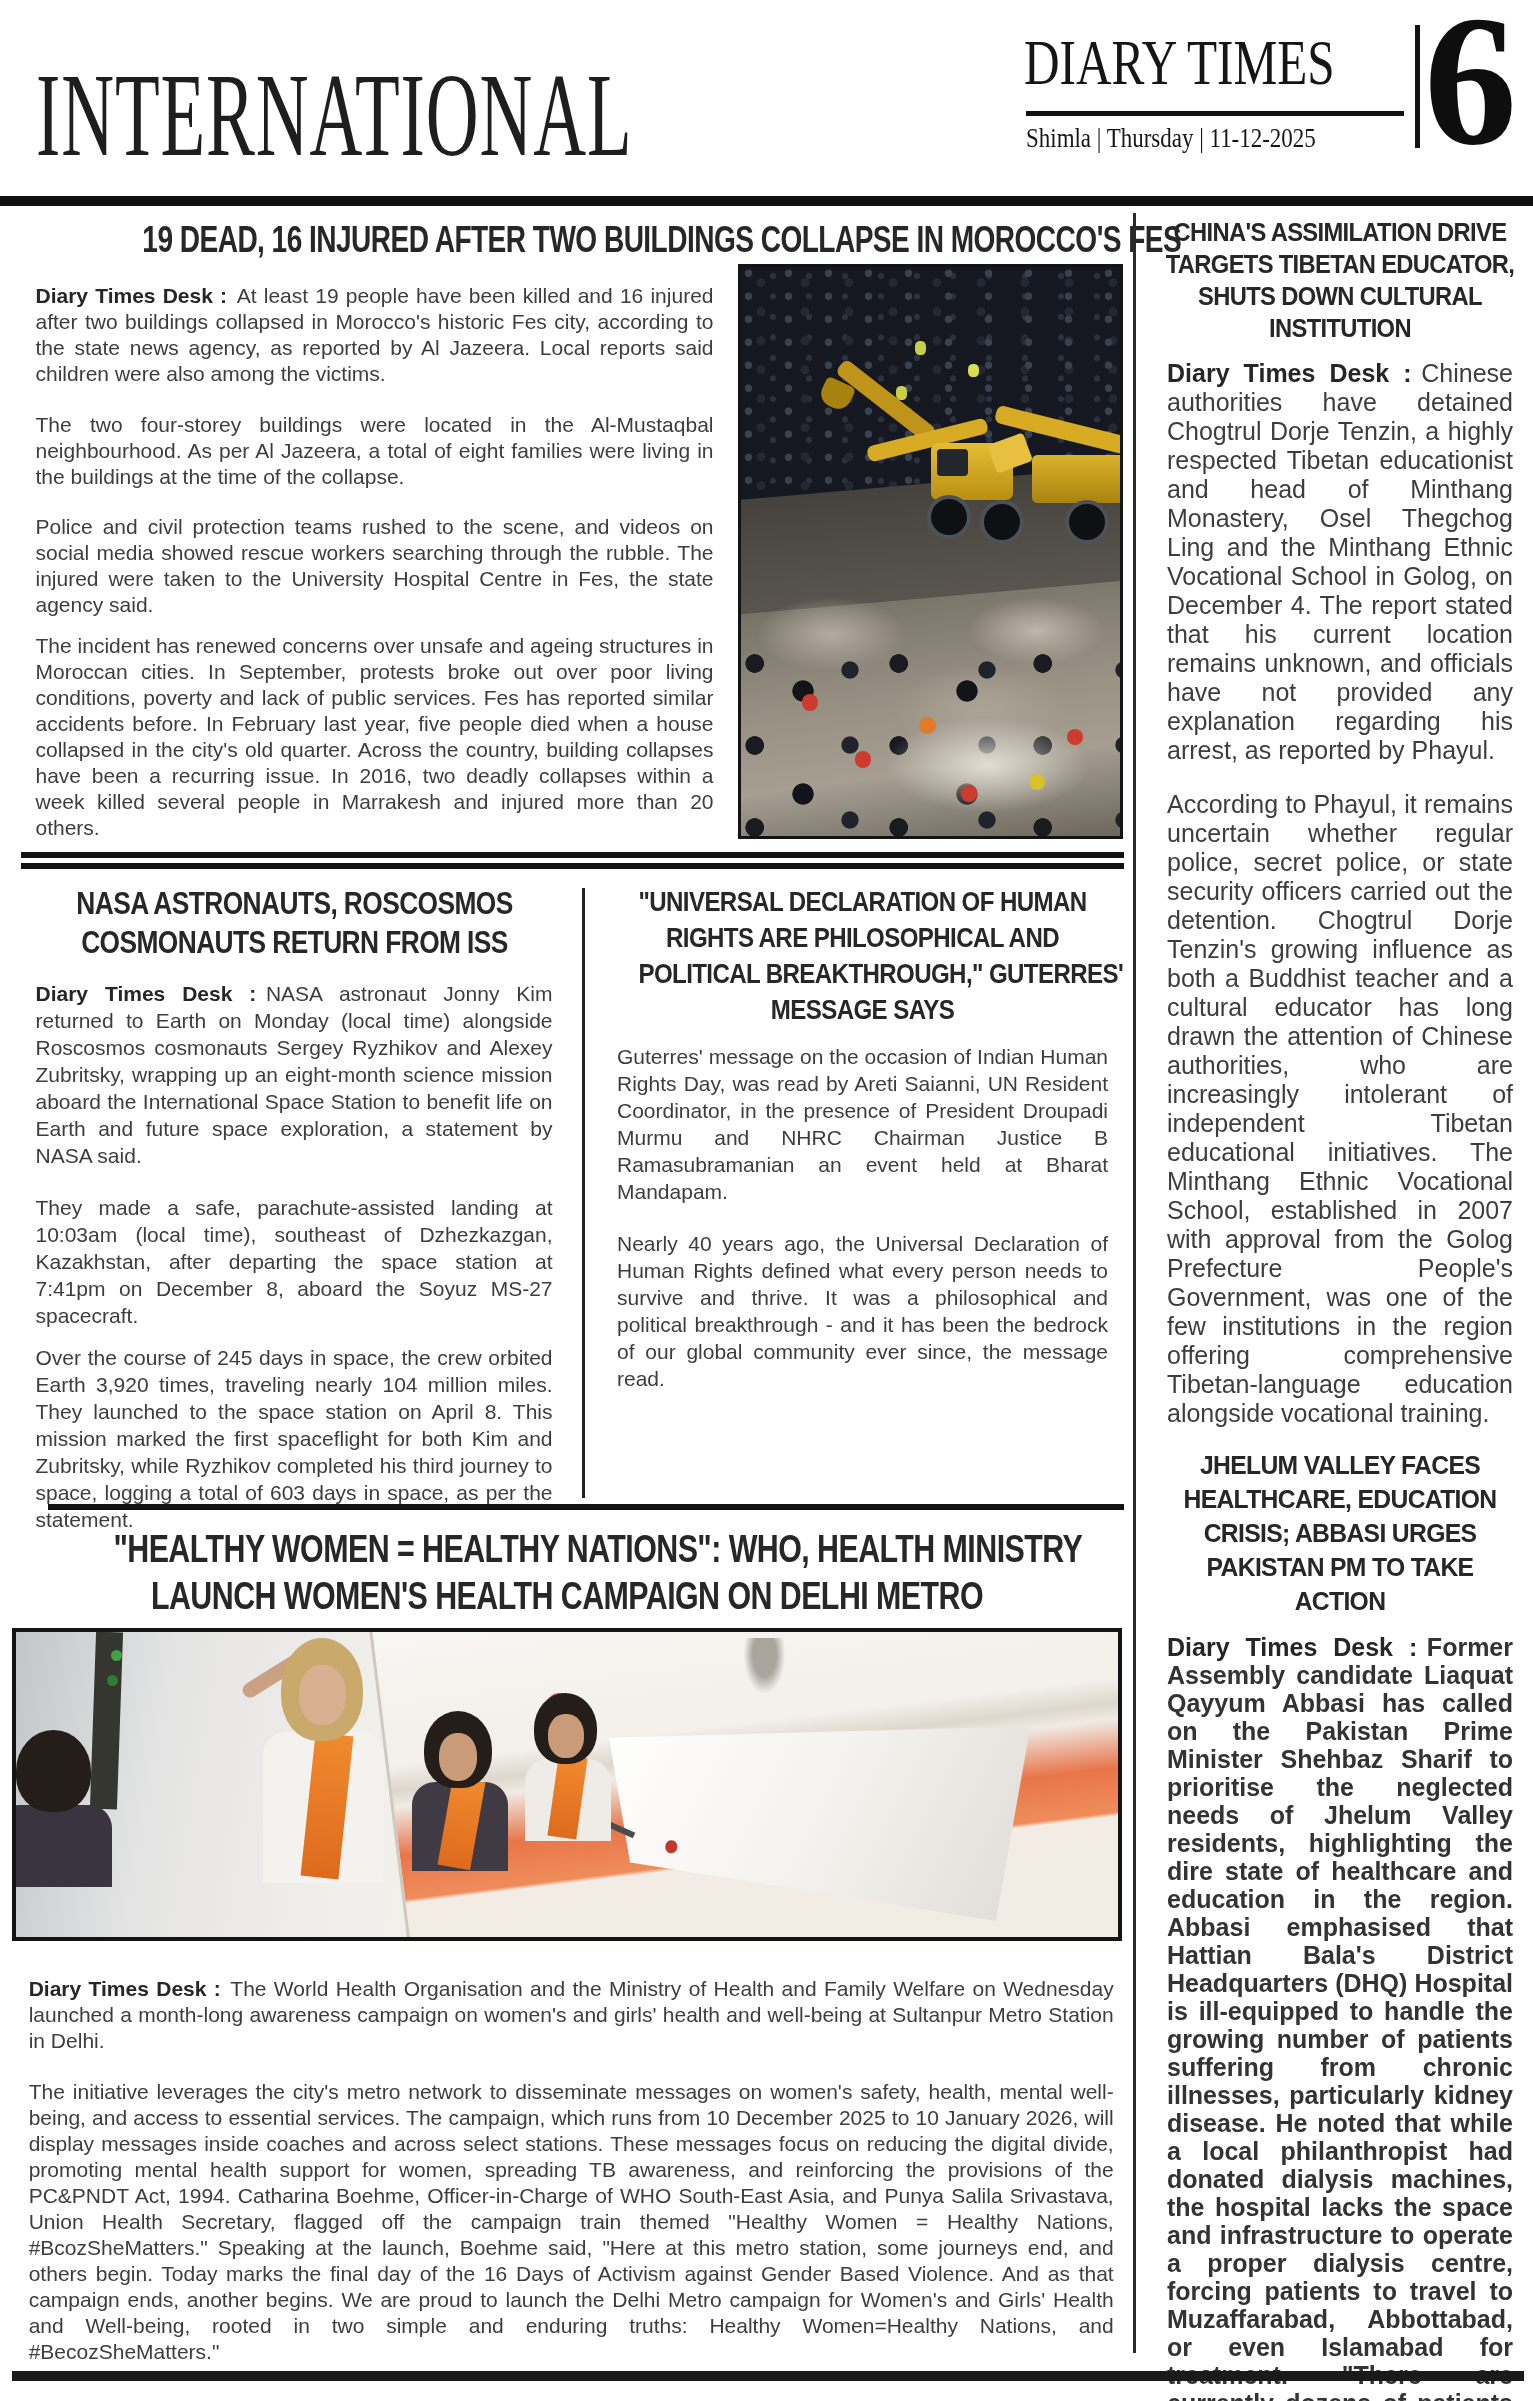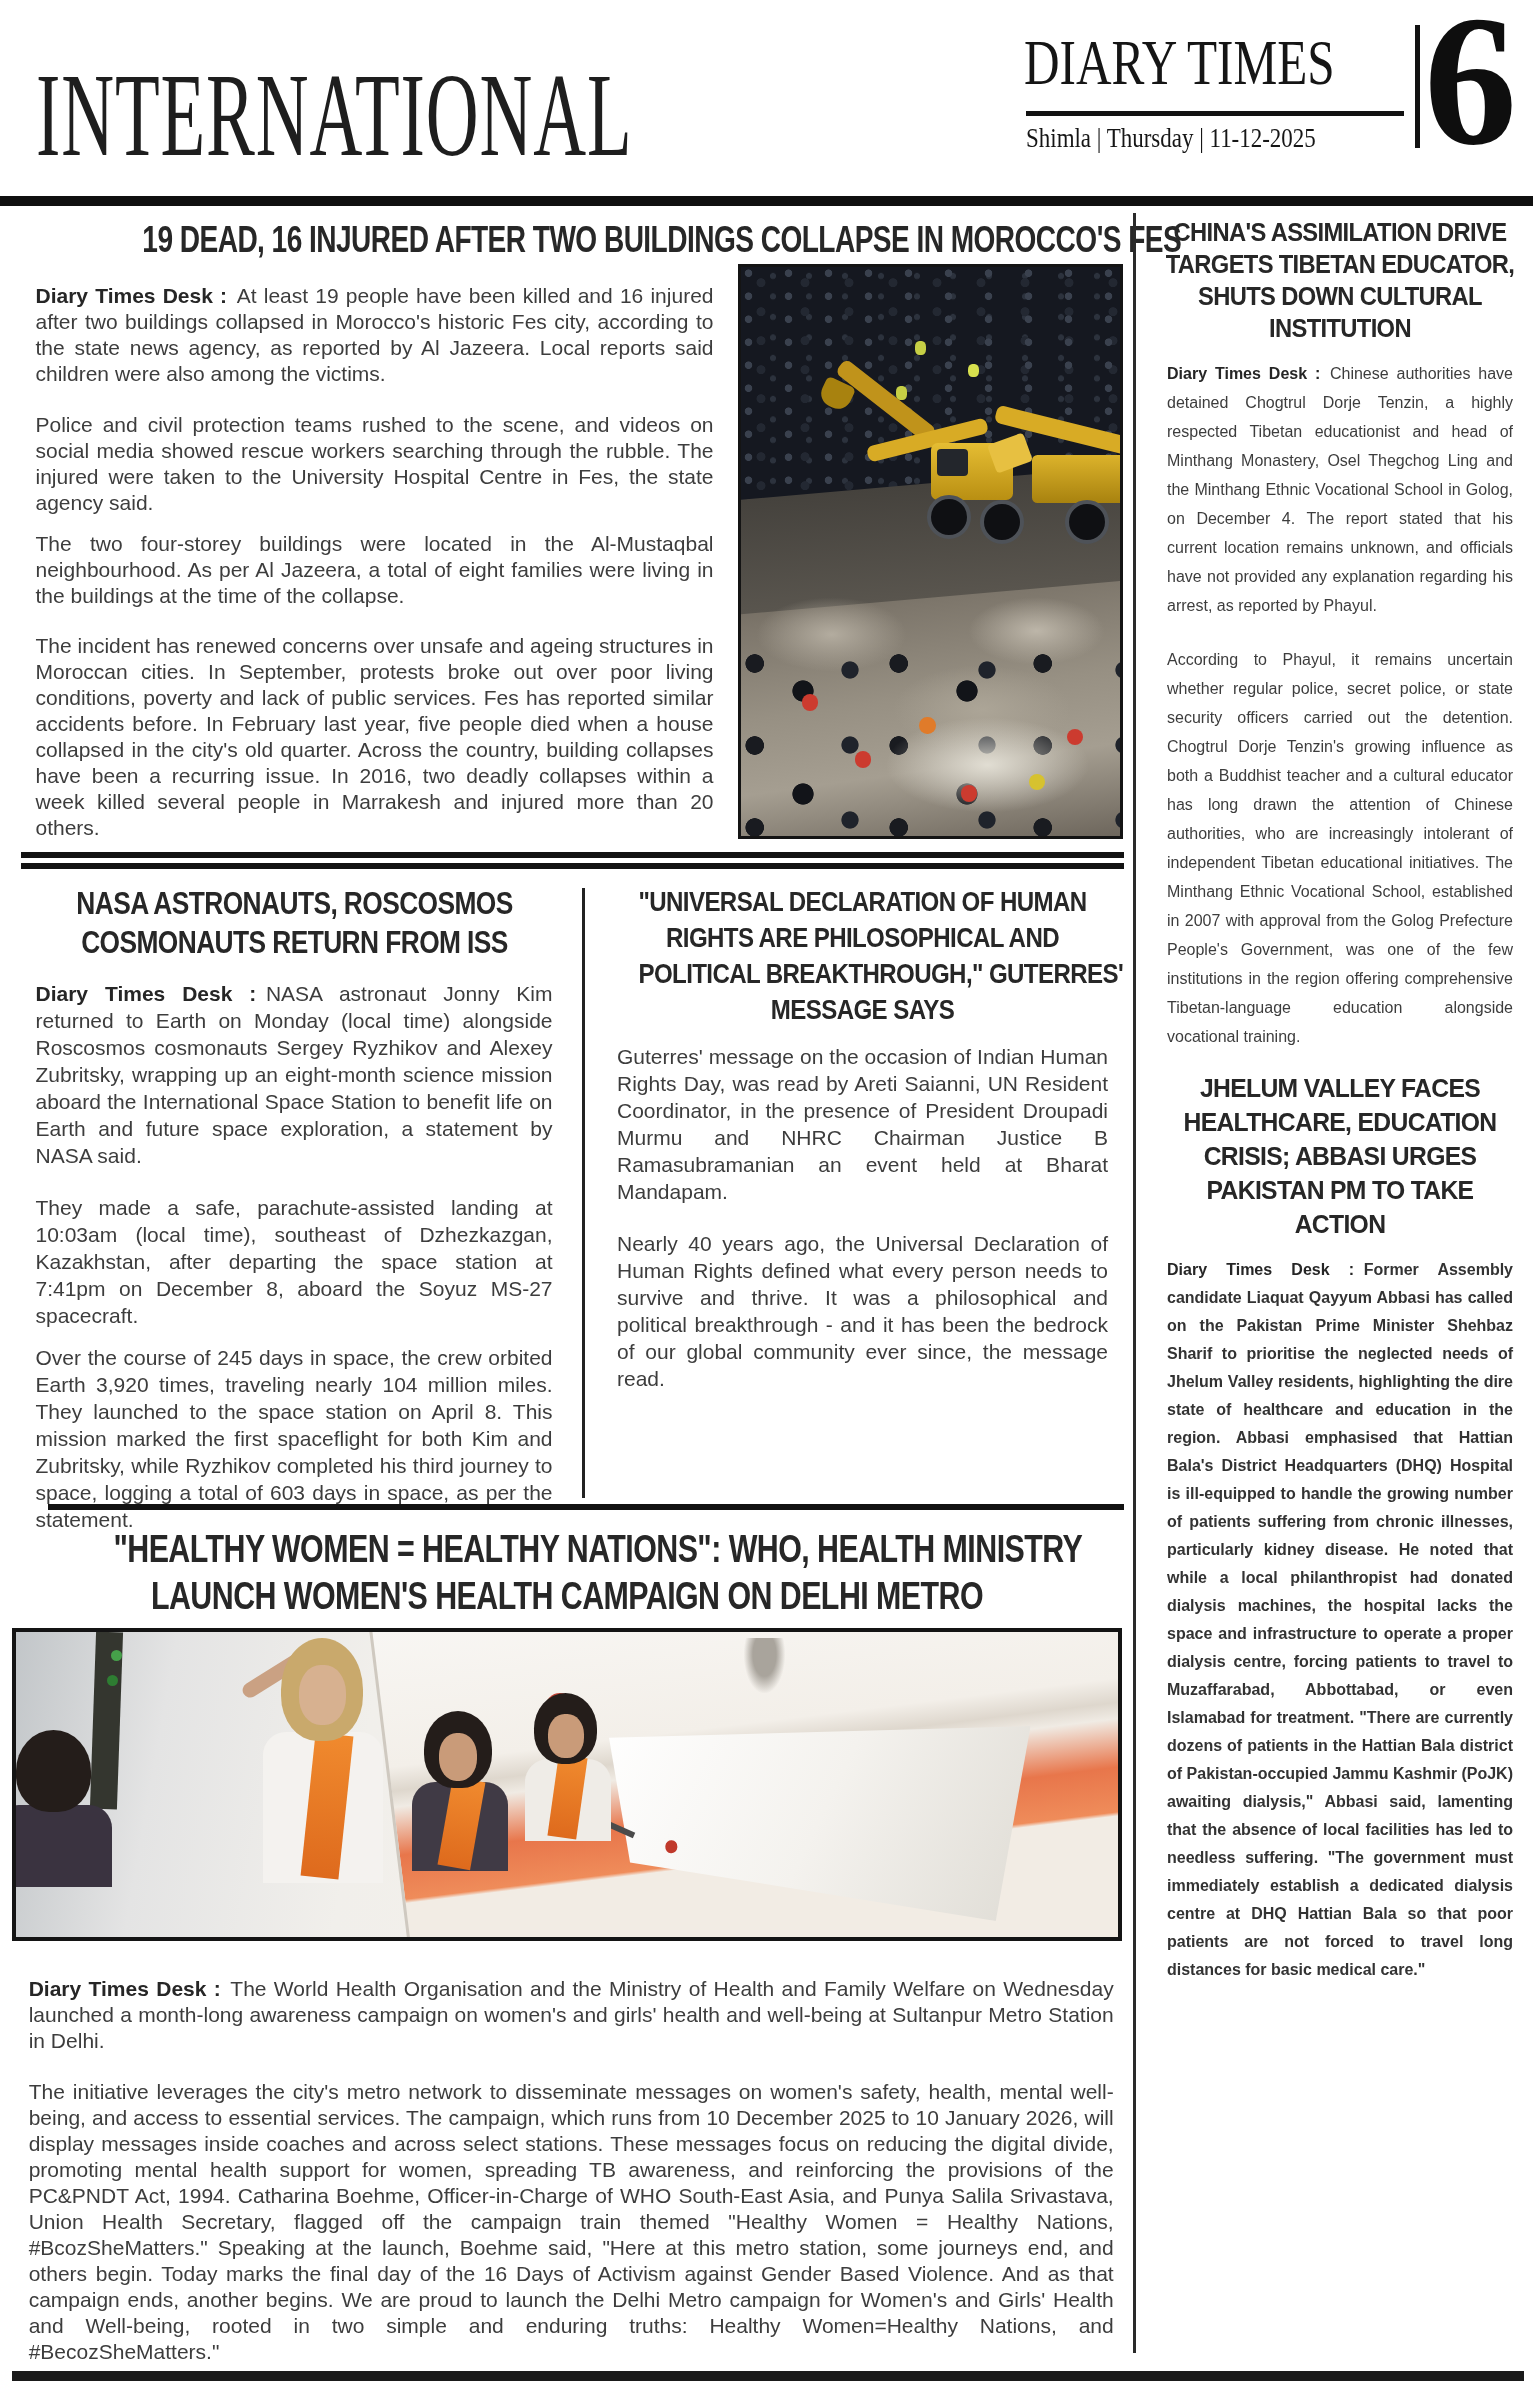--- a/index.html
+++ b/index.html
@@ -34,21 +34,21 @@
   .hl46 .ln{font-size:31px;line-height:39px;transform:scaleX(.85)}
   .hl41 .ln{font-size:28px;line-height:36px;transform:scaleX(.86)}
   .hl37 .ln{font-size:25px;line-height:32px;transform:scaleX(.95)}
   .hl38 .ln{font-size:26px;line-height:34px;transform:scaleX(.95)}
   .hl55 .ln{font-size:38px;line-height:47px;transform:scaleX(.80)}
 
   
   .body{text-align:justify;color:#3d3d3d}
   .b31{font-size:21px;line-height:27px}
   .b31b{font-size:21px;line-height:26px}
-  .b28{font-size:16px;line-height:29px}
+  .b28{font-size:25px;line-height:29px}
   .jbold{font-weight:700;color:#333;line-height:28px}
   .para{margin:15px}
   .sp{margin-bottom:24.6px}
   .byline{font-weight:700;color:#262626;margin-right:9.6px}
   .mt14{margin-top:9.6px}.mt16{margin-top:11px}.mt26{margin-top:18px}.mt30{margin-top:20.5px}
 
   
   .morocco-head{left:20.5px;top:218px;width:1103px}
   .morocco-body{left:20.5px;top:268px;width:708px}
   .nasa-art{left:20.5px;top:884px;width:547px}
@@ -153,22 +153,22 @@
   <div class="abs mast-date">Shimla | Thursday | 11-12-2025</div>
   <div class="abs mast-vline"></div>
   <div class="abs mast-page">6</div>
   <div class="abs top-rule"></div>
 
   <div class="abs hl hl52 morocco-head">
     <span class="ln">19 DEAD, 16 INJURED AFTER TWO BUILDINGS COLLAPSE IN MOROCCO'S FES</span>
   </div>
   <div class="abs body b31b morocco-body">
     <p class="para sp"><span class="byline">Diary Times Desk :</span><span>At least 19 people have been killed and 16 injured after two buildings collapsed in Morocco's historic Fes city, according to the state news agency, as reported by Al Jazeera. Local reports said children were also among the victims.</span></p>
+    <p class="para sp">The two four-storey buildings were located in the Al-Mustaqbal neighbourhood. As per Al Jazeera, a total of eight families were living in the buildings at the time of the collapse.</p>
     <p class="para">Police and civil protection teams rushed to the scene, and videos on social media showed rescue workers searching through the rubble. The injured were taken to the University Hospital Centre in Fes, the state agency said.</p>
-    <p class="para sp">The two four-storey buildings were located in the Al-Mustaqbal neighbourhood. As per Al Jazeera, a total of eight families were living in the buildings at the time of the collapse.</p>
     <p class="para">The incident has renewed concerns over unsafe and ageing structures in Moroccan cities. In September, protests broke out over poor living conditions, poverty and lack of public services. Fes has reported similar accidents before. In February last year, five people died when a house collapsed in the city's old quarter. Across the country, building collapses have been a recurring issue. In 2016, two deadly collapses within a week killed several people in Marrakesh and injured more than 20 others.</p>
   </div>
 
   <div class="photo m-photo">
     <div class="m-crowd"></div>
     <div class="m-vest m-v1"></div>
     <div class="m-vest m-v2"></div>
     <div class="m-vest m-v3"></div>
     <div class="m-ground"></div>
     <div class="m-road"></div>

